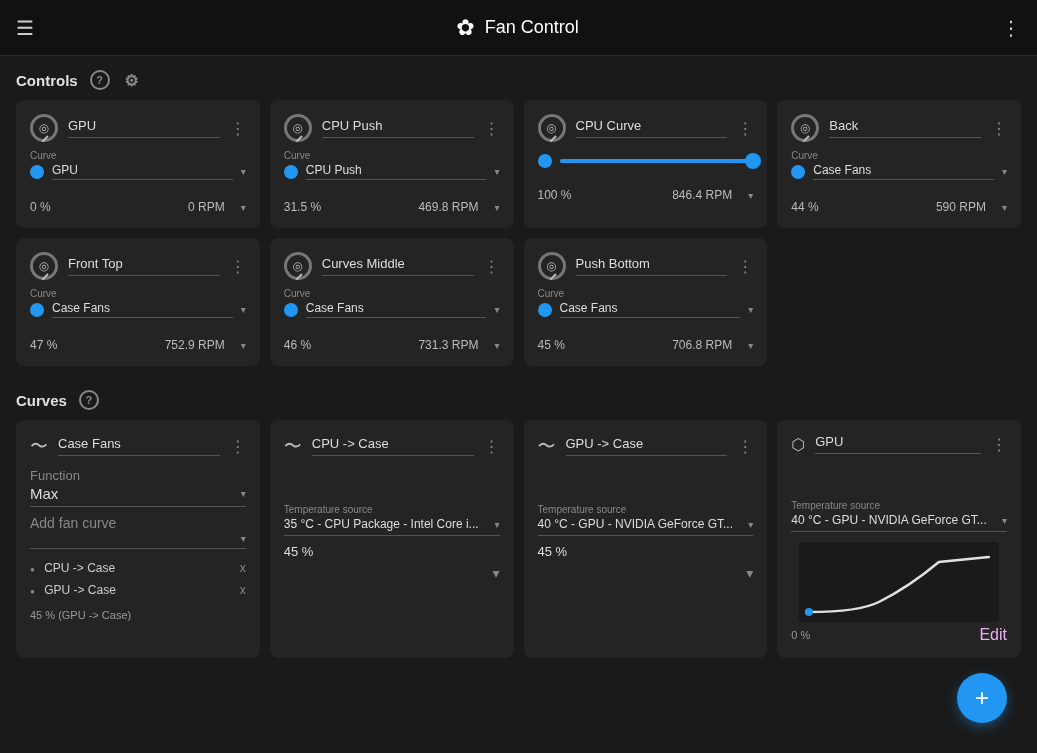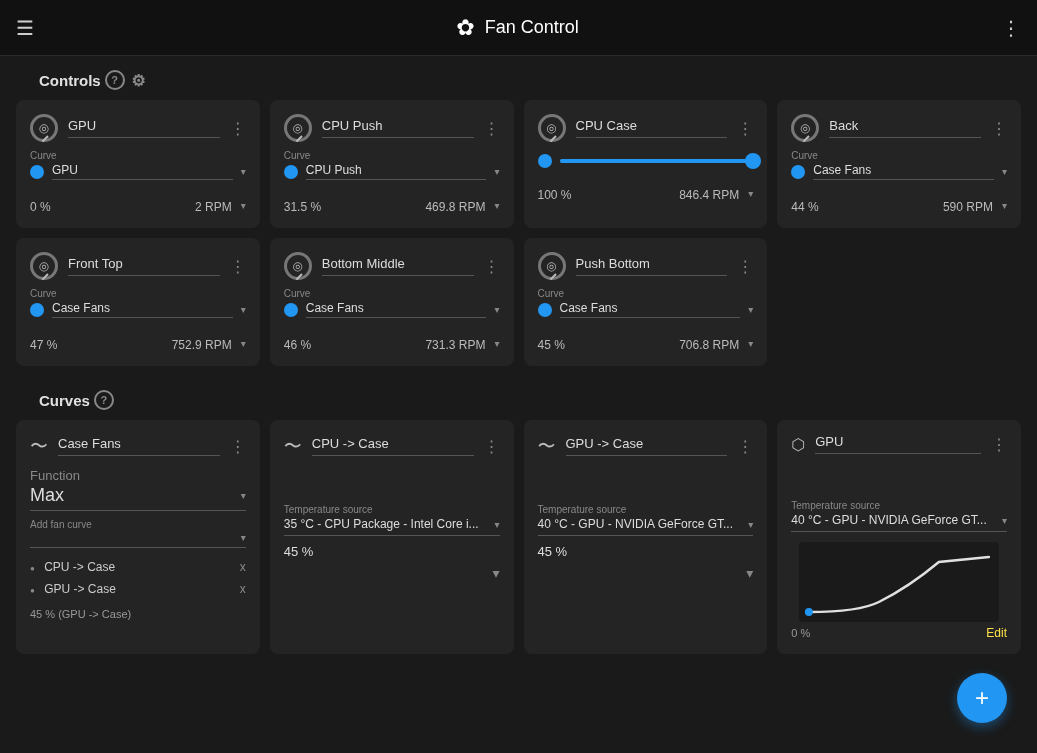--- a/index.html
+++ b/index.html
@@ -32,26 +32,25 @@
       font-weight: 500;
       color: #fff;
     }
     .hamburger-icon { font-size: 20px; cursor: pointer; color: #ccc; }
     .dots-icon { font-size: 20px; cursor: pointer; color: #ccc; }
 
     
     .section-header {
       display: flex;
       align-items: center;
-      gap: 4px;
+      gap: 12px;
       padding: 14px 16px 10px 16px;
       font-size: 15px;
       font-weight: 600;
       color: #e0e0e0;
-      margin-left: 23px;
     }
     .help-icon {
       width: 20px; height: 20px;
       border: 2px solid #888;
       border-radius: 50%;
       display: flex; align-items: center; justify-content: center;
       font-size: 11px; color: #888; cursor: pointer;
     }
     .settings-icon {
       width: 20px; height: 20px;
@@ -178,22 +177,22 @@
     .card-stats {
       display: flex;
       justify-content: space-between;
       align-items: center;
       margin-top: 20px;
       font-size: 12px;
       color: #bbb;
     }
     .stat-rpm {
       display: flex;
-      align-items: flex-start;
-      gap: 9px;
+      align-items: center;
+      gap: 16px;
     }
     .stat-chevron { font-size: 10px; color: #888; }
 
     
     .curves-grid {
       display: grid;
       grid-template-columns: repeat(4, 1fr);
       gap: 10px;
       padding: 0 16px;
     }
@@ -237,23 +236,23 @@
       font-size: 13px; color: #ddd;
       margin-top: 8px;
     }
 
     
     .function-label { font-size: 13px; color: #888; margin-bottom: 2px; }
     .function-select {
       display: flex; justify-content: space-between; align-items: center;
       border-bottom: 1px solid #555; padding-bottom: 4px; margin-bottom: 8px;
     }
-    .function-value { font-size: 18px; color: #ddd; }
-
-    .add-fan-label { font-size: 10px; color: #888; margin-bottom: 2px; }
+    .function-value { font-size: 15px; color: #ddd; }
+
+    .add-fan-label { font-size: 14px; color: #888; margin-bottom: 2px; }
     .add-fan-select {
       display: flex; justify-content: space-between; align-items: center;
       border-bottom: 1px solid #555; padding-bottom: 4px; margin-bottom: 8px;
     }
     .add-fan-value { font-size: 12px; color: #888; }
 
     .fan-curve-item {
       display: flex; align-items: center; justify-content: space-between;
       padding: 4px 0;
       font-size: 12px; color: #ccc;
@@ -271,21 +270,21 @@
       height: 80px;
       margin-top: 10px;
       position: relative;
     }
     .gpu-chart svg { width: 100%; height: 100%; }
     .gpu-chart-footer {
       display: flex; justify-content: space-between; align-items: center;
       margin-top: 4px;
     }
     .gpu-percent { font-size: 11px; color: #999; }
-    .edit-btn { font-size: 12px; color: #fde047; cursor: pointer; }
+    .edit-btn { font-size: 16px; color: #f0abfc; cursor: pointer; }
 
     
     .fab {
       position: fixed;
       bottom: 30px; right: 30px;
       width: 50px; height: 50px;
       background: #2196F3;
       border-radius: 50%;
       display: flex; align-items: center; justify-content: center;
       font-size: 24px; color: #fff;
@@ -328,21 +327,21 @@
         <div class="curve-label">Curve</div>
         <div class="curve-select">
           <div class="curve-dot"></div>
           <div class="curve-name">GPU</div>
           <span class="curve-arrow">▾</span>
         </div>
       </div>
       <div class="card-stats">
         <span>0 %</span>
         <div class="stat-rpm">
-          <span>2 RPM</span>
+          <span>0 RPM</span>
           <span class="stat-chevron">▾</span>
         </div>
       </div>
     </div>
 
     <div class="card">
       <div class="card-header">
         <div class="card-gauge-icon">
           <span style="font-size:12px;">◎</span>
         </div>
@@ -364,21 +363,21 @@
           <span class="stat-chevron">▾</span>
         </div>
       </div>
     </div>
 
     <div class="card">
       <div class="card-header">
         <div class="card-gauge-icon">
           <span style="font-size:12px;">◎</span>
         </div>
-        <div class="card-title">CPU Case</div>
+        <div class="card-title">CPU Curve</div>
         <span class="card-menu-btn">⋮</span>
       </div>
       <div class="slider-container">
         <div class="curve-dot" style="margin-right:8px;"></div>
         <div class="slider-track">
           <div class="slider-fill" style="width:100%;"></div>
           <div class="slider-thumb" style="left:calc(100% - 8px);"></div>
         </div>
       </div>
       <div class="card-stats">
@@ -438,21 +437,21 @@
           <span class="stat-chevron">▾</span>
         </div>
       </div>
     </div>
 
     <div class="card">
       <div class="card-header">
         <div class="card-gauge-icon">
           <span style="font-size:12px;">◎</span>
         </div>
-        <div class="card-title">Bottom Middle</div>
+        <div class="card-title">Curves Middle</div>
         <span class="card-menu-btn">⋮</span>
       </div>
       <div class="card-curve-section">
         <div class="curve-label">Curve</div>
         <div class="curve-select">
           <div class="curve-dot"></div>
           <div class="curve-name">Case Fans</div>
           <span class="curve-arrow">▾</span>
         </div>
       </div>

